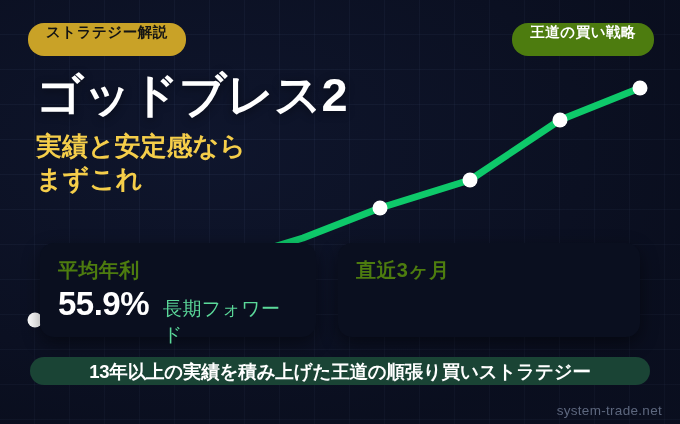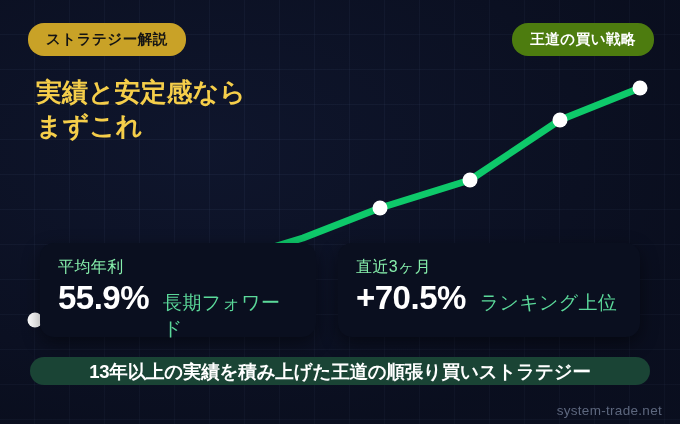--- a/index.html
+++ b/index.html
@@ -38,21 +38,21 @@
   #chart-layer {
     position: absolute;
     inset: 0;
   }
   #chart-svg { position: absolute; left: 0; top: 0; }
 
   
   .badge {
     position: absolute;
     display: flex;
-    align-items: center;
+    align-items: flex-start;
     justify-content: center;
     border-radius: 16px;
     font-weight: 700;
     white-space: nowrap;
   }
   #badge-strategy {
     left: 28px; top: 23px;
     height: 33px;
     padding: 0 18px;
     background: #c9a227;
@@ -103,23 +103,23 @@
     border-radius: 14px;
     background: #0a0f1f;
     box-shadow: 0 6px 18px rgba(0,0,0,0.45);
     box-sizing: border-box;
     padding: 14px 18px 0 18px;
   }
   #card-left  { left: 40px;  width: 276px; }
   #card-right { left: 338px; width: 302px; }
 
   .card-label {
-    font-size: 16px;
-    color: #86efac;
-    font-weight: 400;
+    font-size: 20px;
+    color: #4d7c0f;
+    font-weight: 700;
     letter-spacing: 0.4px;
   }
   .card-row {
     display: flex;
     align-items: baseline;
     margin-top: 2px;
   }
   .card-value {
     font-size: 33px;
     font-weight: 700;
@@ -190,38 +190,35 @@
 
   <div class="badge" id="badge-strategy">
     <span>ストラテジー解説</span>
   </div>
 
   <div class="badge" id="badge-royal">
     <span>王道の買い戦略</span>
   </div>
 
   <div id="headline-block">
+    <h1 id="main-title">ゴッドブレス2</h1>
     <p id="subtitle">実績と安定感なら
 まずこれ</p>
   </div>
 
   <div class="stat-card" id="card-left">
     <div class="card-label">平均年利</div>
     <div class="card-row">
       <div class="card-value">55.9%</div>
       <div class="card-tag">長期フォワード</div>
     </div>
   </div>
 
   <div class="stat-card" id="card-right">
     <div class="card-label">直近3ヶ月</div>
-    <div class="card-row">
-      <div class="card-value">+70.5%</div>
-      <div class="card-tag">ランキング上位</div>
-    </div>
   </div>
 
   <div id="bottom-banner">
     <span id="bottom-banner-text">13年以上の実績を積み上げた王道の順張り買いストラテジー</span>
   </div>
 
   <div id="footer-watermark">system-trade.net</div>
 
 </div>
 

